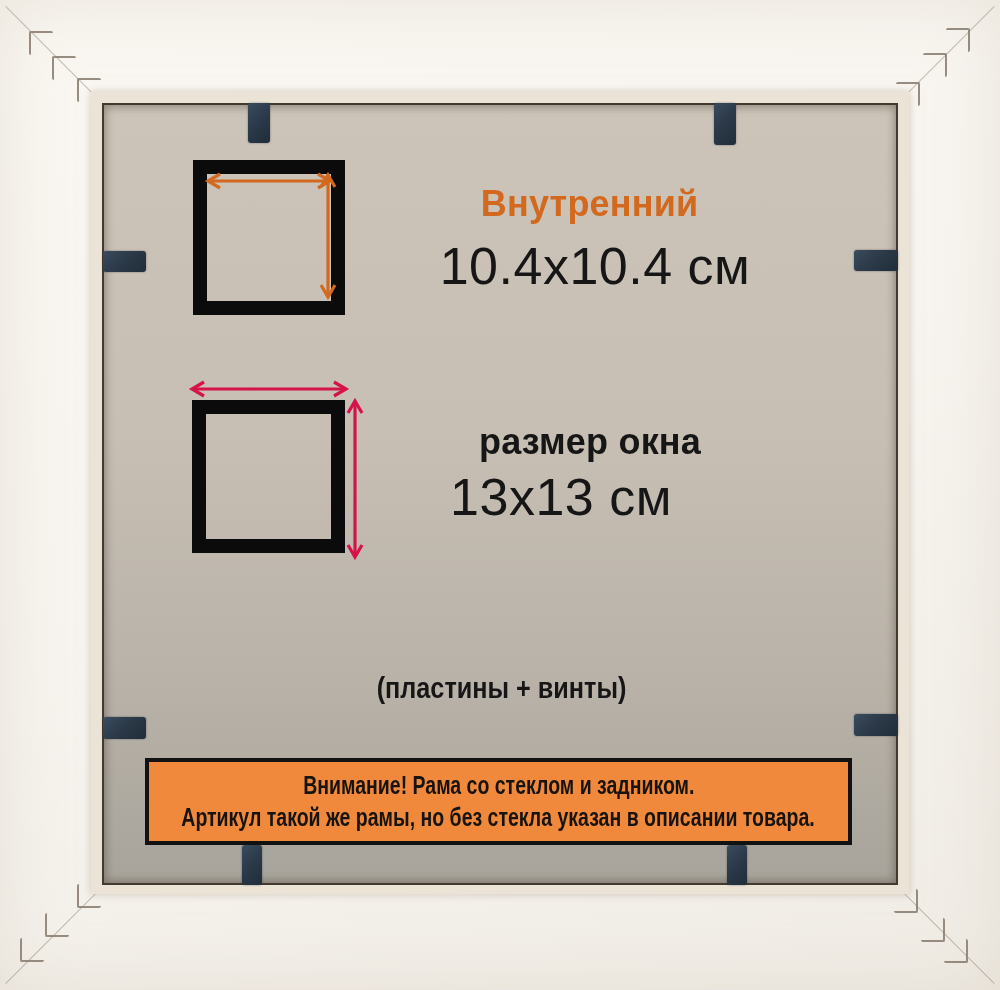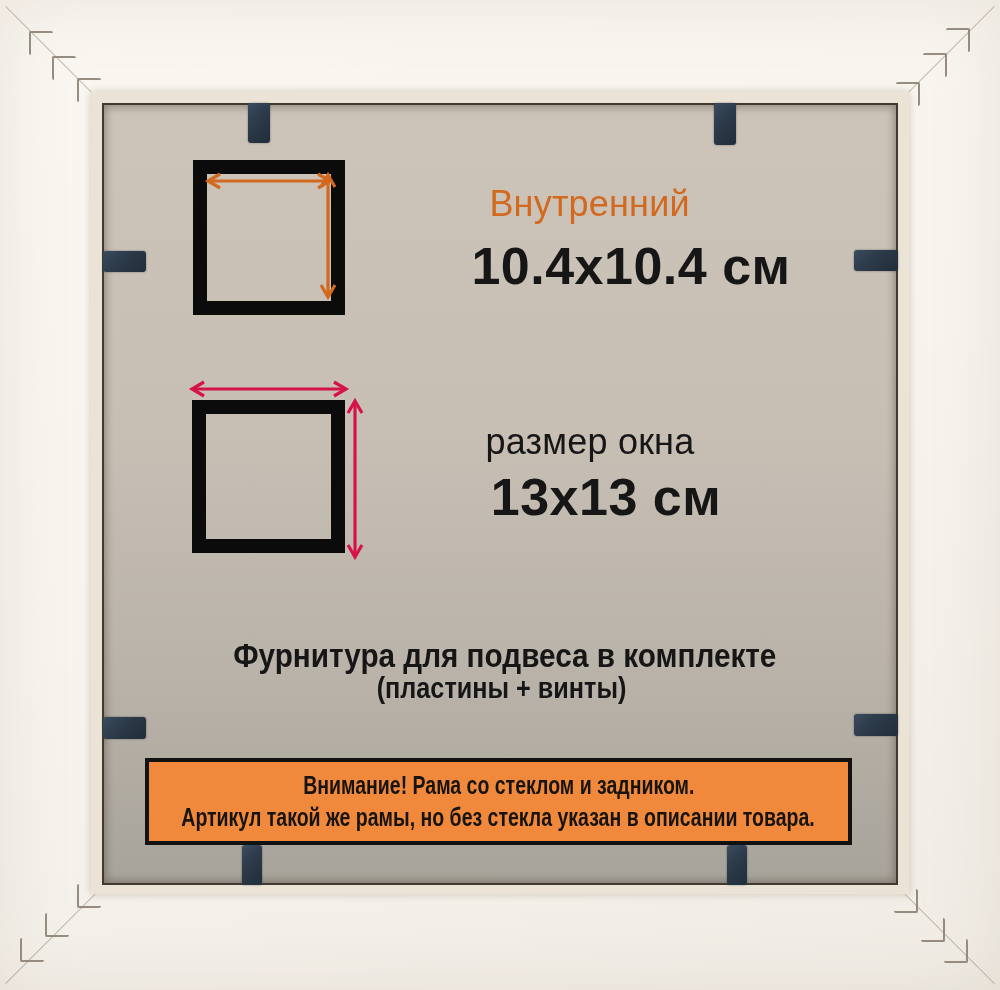--- a/index.html
+++ b/index.html
@@ -34,25 +34,25 @@
   .sq{position:absolute;box-sizing:border-box;border:14px solid var(--square-border);}
   .sq-inner{left:193px;top:160px;width:152px;height:155px;}
   .sq-outer{left:192px;top:400px;width:153px;height:153px;}
   
   .arrow{position:absolute;}
   .arrow line,.arrow polyline{fill:none;stroke-width:3.2;stroke-linecap:butt;stroke-linejoin:miter;}
   .arrow-inner line,.arrow-inner polyline{stroke:var(--inner-accent);}
   .arrow-outer line,.arrow-outer polyline{stroke:var(--outer-accent);}
   
   .tline{position:absolute;display:flex;justify-content:center;align-items:flex-start;white-space:nowrap;color:var(--text);}
-  .size-label{font-size:36px;font-weight:400;letter-spacing:.2px;}
+  .size-label{font-size:36px;font-weight:700;letter-spacing:.2px;}
   .size-label .acc{margin-right:.30em;}
   .acc-inner{color:var(--inner-accent);}
   .acc-outer{color:var(--outer-accent);}
-  .size-value{font-size:52px;font-weight:700;letter-spacing:.5px;margin-left:36px;}
+  .size-value{font-size:52px;font-weight:400;letter-spacing:.5px;}
   .cond{display:inline-block;white-space:nowrap;}
   .hw-title{font-size:33px;font-weight:700;}
   .hw-title .cond{transform:scaleX(.90);}
   .hw-sub{font-size:29px;font-weight:700;}
   .hw-sub .cond{transform:scaleX(.87);}
   
   .banner{position:absolute;left:145px;top:758px;width:707px;height:87px;box-sizing:border-box;
     background:var(--banner-bg);border:4px solid var(--banner-border);
     display:flex;flex-direction:column;justify-content:center;align-items:center;row-gap:5px;
     color:#17130e;font-weight:700;font-size:25px;line-height:1.1;}
@@ -119,27 +119,24 @@
 
   <div class="tline size-label" style="left:345px;top:183px;width:500px">
     <span class="acc acc-inner">Внутренний</span>
   </div>
   <div class="tline size-value" style="left:345px;top:236px;width:500px">
     <span>10.4x10.4 см</span>
   </div>
   <div class="tline size-label" style="left:340px;top:421px;width:500px">
     <span>размер окна</span>
   </div>
-  <div class="tline size-value" style="left:320px;top:467px;width:500px">
+  <div class="tline size-value" style="left:311px;top:467px;width:500px">
     <span>13x13 см</span>
   </div>
 
-  <div class="tline hw-title" style="left:255px;top:637px;width:500px">
-    <span class="cond">Фурнитура для подвеса в комплекте</span>
-  </div>
   <div class="tline hw-sub" style="left:252px;top:672px;width:500px">
     <span class="cond">(пластины + винты)</span>
   </div>
 
   <div class="banner">
     <span class="cond">Внимание! Рама со стеклом и задником.</span>
     <span class="cond">Артикул такой же рамы, но без стекла указан в описании товара.</span>
   </div>
 
 </div>

